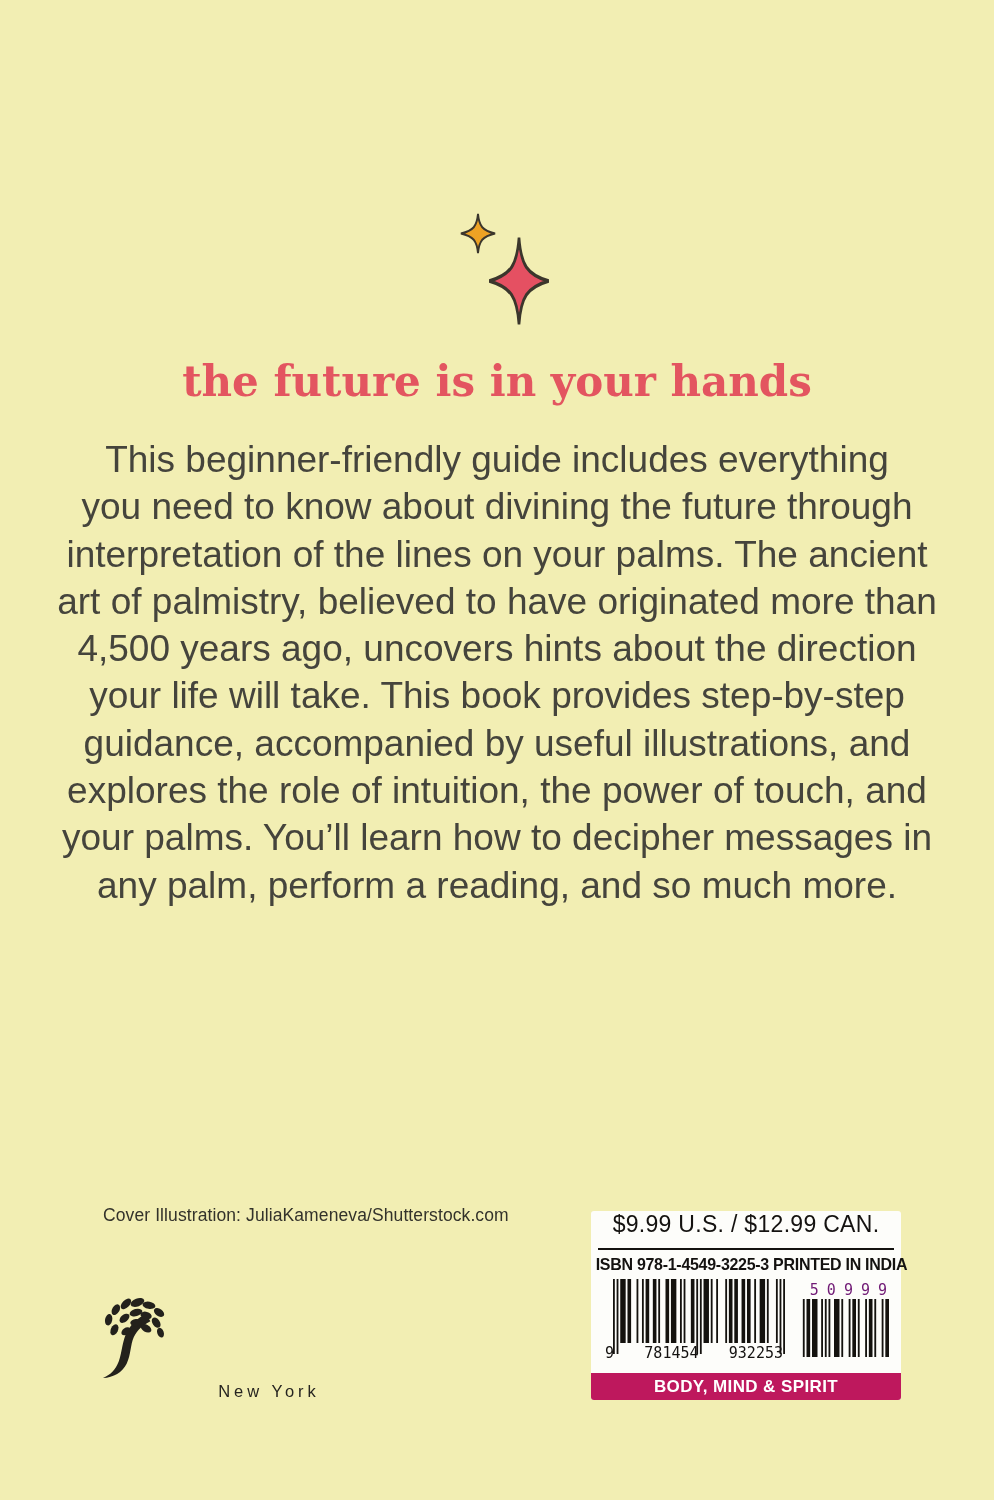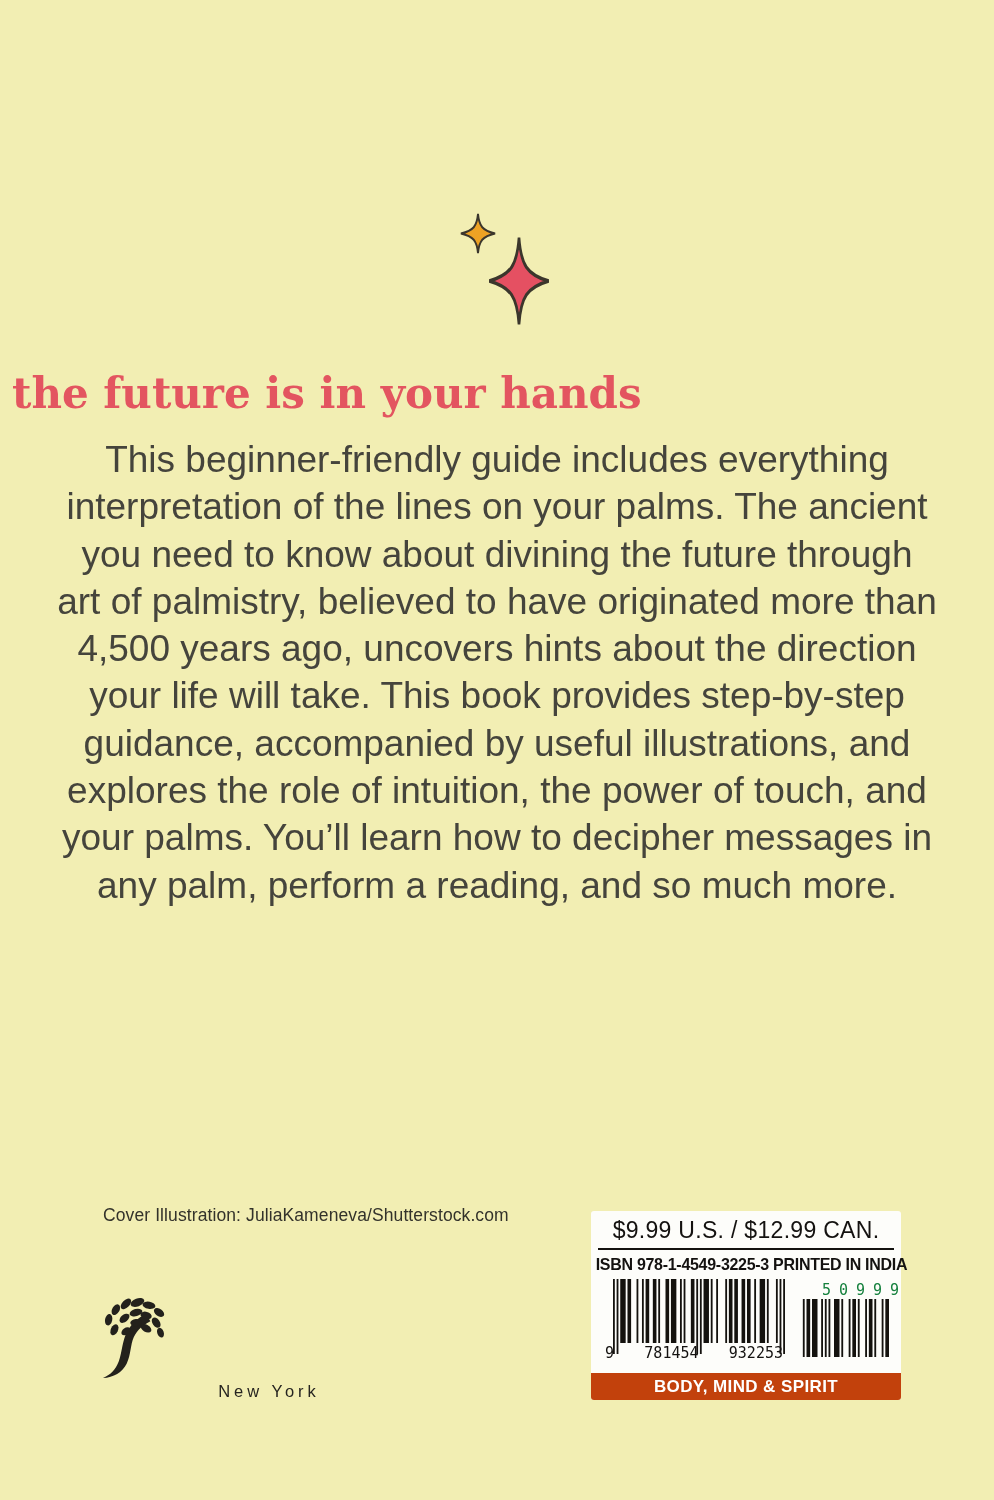--- a/index.html
+++ b/index.html
@@ -9,22 +9,22 @@
     background:#f2eeb3;
     overflow:hidden;
     font-family:"Liberation Sans", sans-serif;
   }
   
   .star{position:absolute;}
   .star-small{left:459px;top:213px;width:38px;height:41px;}
   .star-large{left:486px;top:236px;width:66px;height:90px;}
   
   .heading{
-    position:absolute;left:0;right:0;top:357px;margin:12px;
-    text-align:left;
+    position:absolute;left:0;right:0;top:357px;margin:0;
+    text-align:center;
     font-family:"DejaVu Serif", serif;
     font-weight:700;font-size:42px;letter-spacing:0;
     color:#e35560;
   }
   
   .body-copy{
     position:absolute;left:0;right:0;top:436px;
     text-align:center;color:#45443c;
     font-size:37px;line-height:47.3px;font-weight:400;
   }
@@ -44,39 +44,39 @@
   .pub-city{
     position:absolute;left:153px;top:1382px;width:232px;
     text-align:center;font-size:16.5px;letter-spacing:4px;color:#262420;
   }
   
   .barcode-box{
     position:absolute;left:591px;top:1211px;width:310px;height:189px;
     background:#fdfdfa;border-radius:3px;
   }
   .price{
-    position:absolute;top:6px;left:0;right:0;text-align:center;
+    position:absolute;top:0;left:0;right:0;text-align:center;
     font-size:23px;color:#141210;letter-spacing:0.3px;white-space:nowrap;
   }
   .rule{position:absolute;top:37px;left:7px;right:7px;border-top:2px solid #141210;}
   .isbn{
     position:absolute;top:44px;left:0;right:0;text-align:center;
     font-size:16.5px;font-weight:700;color:#141210;letter-spacing:-0.3px;
     transform:scaleX(0.97);white-space:nowrap;
   }
   .ean-svg{position:absolute;left:22px;top:68px;width:172px;height:80px;}
   .ean-digits{
     position:absolute;left:14px;top:133px;width:178px;
     display:flex;justify-content:space-between;
     font-family:"DejaVu Sans Mono", monospace;
     font-size:15px;color:#141210;
   }
   .supp-digits{
-    position:absolute;left:225px;top:70px;width:96px;
-    text-align:left;font-size:15px;color:#15803d;
+    position:absolute;left:208px;top:70px;width:96px;
+    text-align:right;font-size:15px;color:#701a75;
     letter-spacing:8px;padding-left:6px;box-sizing:border-box;
     font-family:"DejaVu Sans Mono", monospace;
   }
   .supp-svg{position:absolute;left:210px;top:88px;width:88px;height:58px;}
   .category-band{
     position:absolute;left:0;right:0;bottom:0;height:27px;
     background:#15120d;color:#ffffff;
     display:flex;align-items:center;justify-content:center;
     font-size:17px;font-weight:700;letter-spacing:0.4px;
     border-radius:0 0 3px 3px;
@@ -91,22 +91,22 @@
     <path class="star-path-small" d="M50,2 C53,32 62,43 95,50 C62,57 53,68 50,98 C47,68 38,57 5,50 C38,43 47,32 50,2 Z" fill="#eda224" stroke="#3b362c" stroke-width="5"></path>
   </svg>
   <svg class="star star-large" viewBox="0 0 100 100" preserveAspectRatio="none">
     <path class="star-path-large" d="M50,2 C53,32 62,43 95,50 C62,57 53,68 50,98 C47,68 38,57 5,50 C38,43 47,32 50,2 Z" fill="#e55062" stroke="#3b362c" stroke-width="4"></path>
   </svg>
 
   <h1 class="heading" style="color: rgb(227, 85, 96);">the future is in your hands</h1>
 
   <div class="body-copy">
     <div class="body-line">This beginner-friendly guide includes everything</div>
+    <div class="body-line">you need to know about divining the future through</div>
     <div class="body-line">interpretation of the lines on your palms. The ancient</div>
-    <div class="body-line">you need to know about divining the future through</div>
     <div class="body-line">art of palmistry, believed to have originated more than</div>
     <div class="body-line">4,500 years ago, uncovers hints about the direction</div>
     <div class="body-line">your life will take. This book provides step-by-step</div>
     <div class="body-line">guidance, accompanied by useful illustrations, and</div>
     <div class="body-line">explores the role of intuition, the power of touch, and</div>
     <div class="body-line">your palms. You’ll learn how to decipher messages in</div>
     <div class="body-line">any palm, perform a reading, and so much more.</div>
   </div>
 
   <div class="credits">
@@ -188,16 +188,16 @@
         <rect x="22" y="0" width="1" height="62" fill="#14120e"></rect>
         <rect x="26" y="0" width="1" height="62" fill="#14120e"></rect>
         <rect x="28" y="0" width="2" height="62" fill="#14120e"></rect>
         <rect x="31" y="0" width="1" height="62" fill="#14120e"></rect>
         <rect x="35" y="0" width="1" height="62" fill="#14120e"></rect>
         <rect x="37" y="0" width="2" height="62" fill="#14120e"></rect>
         <rect x="40" y="0" width="1" height="62" fill="#14120e"></rect>
         <rect x="44" y="0" width="1" height="62" fill="#14120e"></rect>
         <rect x="46" y="0" width="2" height="62" fill="#14120e"></rect>
       </svg>
-    <div class="category-band" style="background: #c2410c; margin-top: 25px;">BODY, MIND &amp; SPIRIT</div>
+    <div class="category-band" style="background: #be185d; margin-top: 25px;">BODY, MIND &amp; SPIRIT</div>
   </div>
 
 </div>
 
 </body></html>

